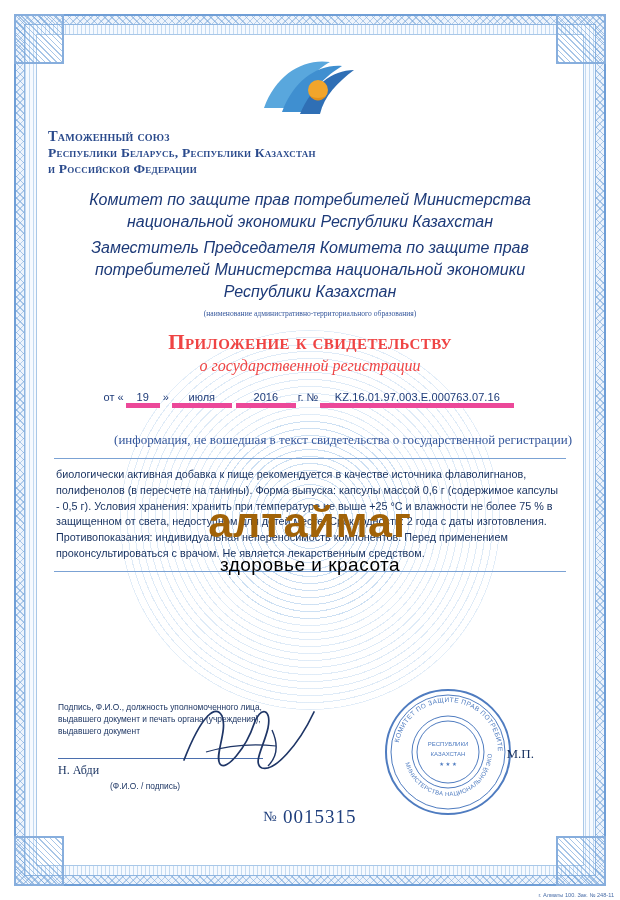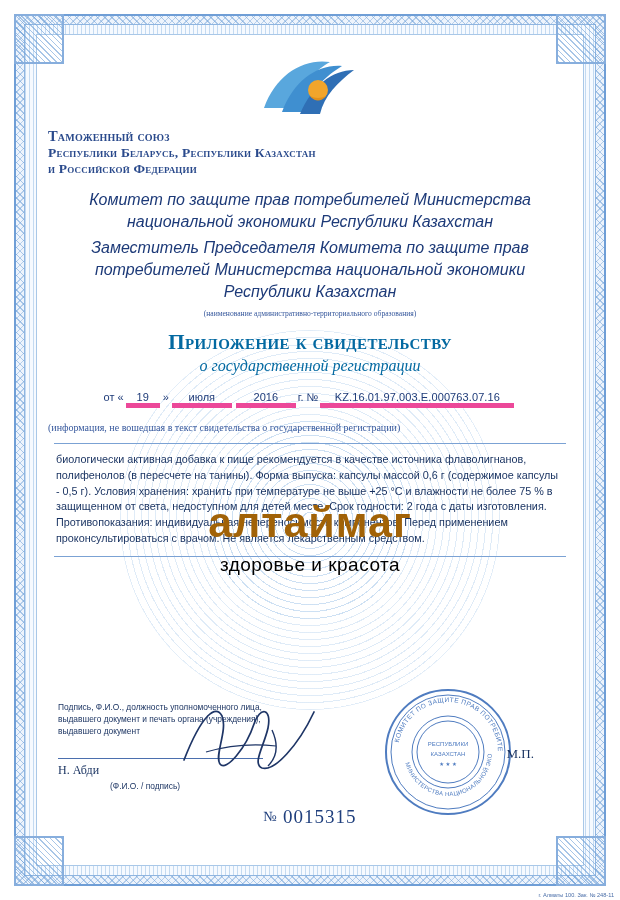--- a/index.html
+++ b/index.html
@@ -123,21 +123,21 @@
     text-align: center;
     font-size: 7.6px;
     color: #35579c;
     margin-top: 6px;
     font-family: "Liberation Serif", serif;
   }
 
   .doc-title {
     text-align: center;
     margin-top: 12px;
-    color: #0369a1;
+    color: #ef4444;
   }
   .doc-title .main {
     font-size: 21px;
     font-variant: small-caps;
     font-weight: bold;
     letter-spacing: .4px;
   }
   .doc-title .sub {
     font-size: 16px;
     font-style: italic;
@@ -159,24 +159,24 @@
     min-width: 26px;
     text-align: center;
     padding: 0 4px;
     margin: 0 2px;
   }
   .daterow .fld.wide { min-width: 52px; }
   .daterow .fld.num { min-width: 186px; letter-spacing: .1px; }
   .daterow .q { padding: 0 1px; }
 
   .caption2 {
-    text-align: left;
-    font-size: 10px;
+    text-align: right;
+    font-size: 13px;
     color: #35579c;
-    margin-top: 14px;
+    margin-top: 24px;
   }
 
   .rule {
     margin: 10px 6px 0;
     border-top: 1px solid #7ba2d4;
   }
 
   .body-block {
     margin-top: 8px;
     padding: 0 8px;

